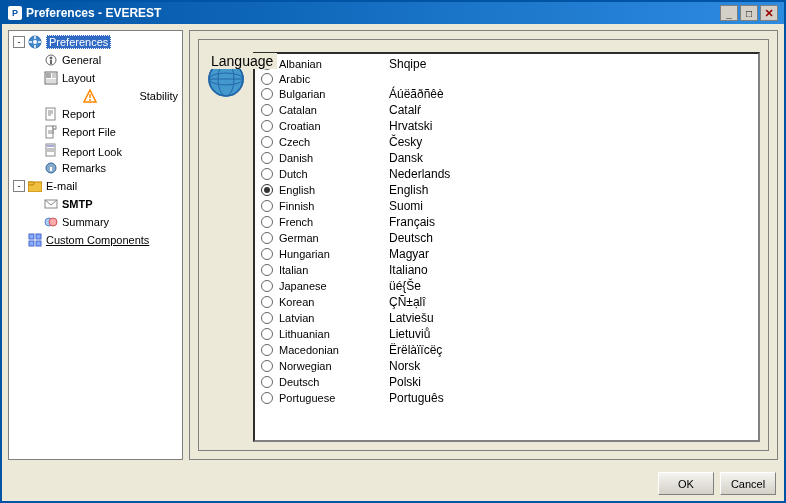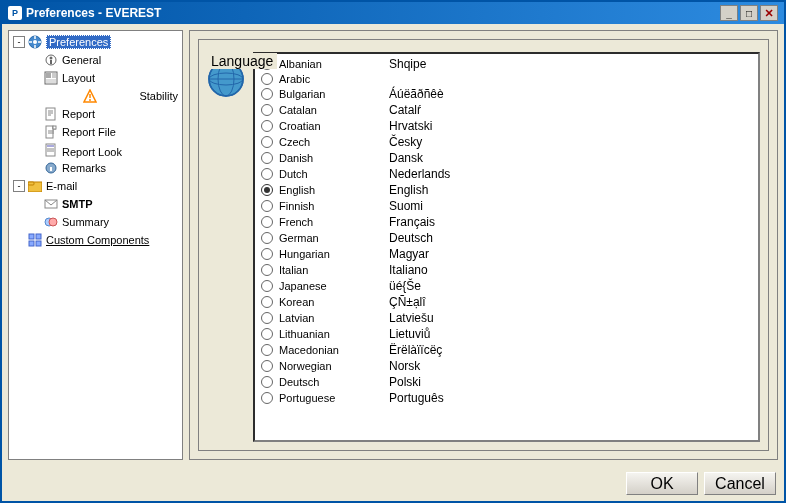--- a/index.html
+++ b/index.html
@@ -233,28 +233,28 @@
 
     .bottom-bar {
       display: flex;
       justify-content: flex-end;
       padding: 6px 8px;
       gap: 6px;
       flex-shrink: 0;
     }
 
     .dialog-btn {
-      width: 72px;
+      width: 56px;
       height: 23px;
       background: linear-gradient(to bottom, #f5f4f0, #d4d0c8);
       border: 1px solid #808080;
       border-top-color: #fff;
       border-left-color: #fff;
       cursor: pointer;
-      font-size: 16px;
+      font-size: 11px;
       font-family: Tahoma, Arial, sans-serif;
       display: flex;
       align-items: center;
       justify-content: center;
     }
 
     
     ::-webkit-scrollbar { width: 16px; }
     ::-webkit-scrollbar-track { background: #e0ddd5; }
     ::-webkit-scrollbar-thumb { background: #c0bdb5; border: 1px solid #808080; }

